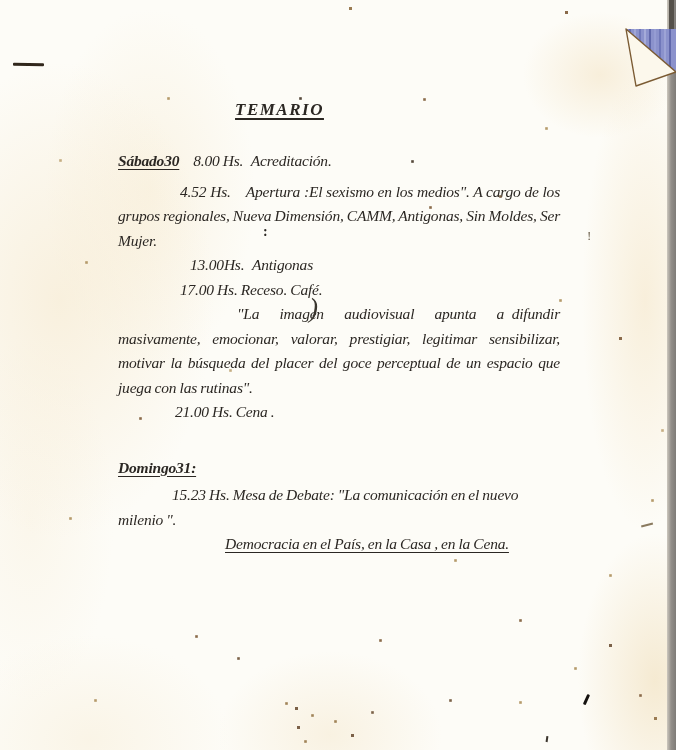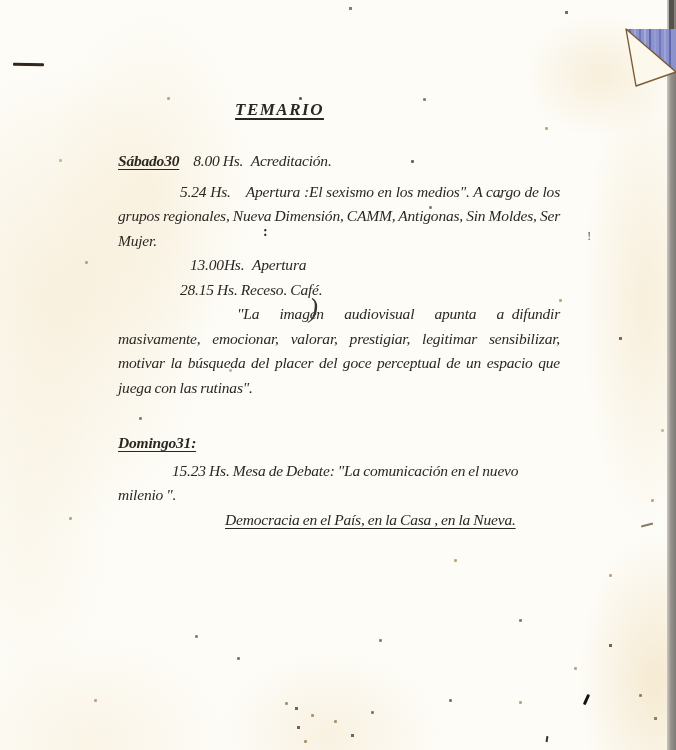--- a/index.html
+++ b/index.html
@@ -109,29 +109,30 @@
       <line x1="76" y1="5" x2="76" y2="60" stroke="#8b92cc" stroke-width="1.4"></line>
     </g>
     <polygon points="28,11 78,54 38,68" fill="#fcf8ec" stroke="#7b5b33" stroke-width="1.4" stroke-linejoin="round"></polygon>
   </svg>
 
   <div class="title">TEMARIO</div>
 
   <div class="col">
     <p class="heading-line"><span class="day-heading">Sábado30</span><span class="hl-rest">8.00 Hs. Acreditación.</span></p>
 
-    <p class="in62" style="margin-top:6px">5.24 Hs.  Apertura :El sexismo en los medios". A cargo de los grupos regionales, Nueva Dimensión, CAMM, Antigonas, Sin Moldes, Ser Mujer.</p>
-    <p class="in72 single">13.00Hs. Apertura</p>
-    <p class="in62 single">28.15 Hs. Receso. Café.</p>
+    <p class="in62" style="margin-top:6px">4.52 Hs.  Apertura :El sexismo en los medios". A cargo de los grupos regionales, Nueva Dimensión, CAMM, Antigonas, Sin Moldes, Ser Mujer.</p>
+    <p class="in72 single">13.00Hs. Antigonas</p>
+    <p class="in62 single">17.00 Hs. Receso. Café.</p>
     <p class="in119">"La imagen audiovisual apunta a difundir masivamente, emocionar, valorar, prestigiar, legitimar sensibilizar, motivar la búsqueda del placer del goce perceptual de un espacio que juega con las rutinas".</p>
+    <p class="in57 single">21.00 Hs. Cena .</p>
 
     <p class="heading-line day2-gap"><span class="day-heading">Domingo31:</span></p>
 
     <p class="in54 single day2-sub">15.23 Hs. Mesa de Debate: "La comunicación en el nuevo milenio ".</p>
-    <p class="in107 single"><span class="u">Democracia en el País, en la Casa , en la Nueva.</span></p>
+    <p class="in107 single"><span class="u">Democracia en el País, en la Casa , en la Cena.</span></p>
 
   </div>
 
   <span class="mark stray-paren">)</span>
   <span class="mark stray-colon">:</span>
   <span class="mark stray-excl">!</span>
   <div class="dash-topleft"></div>
   <div class="tick-br"></div>
   <div class="tick-b2"></div>
   <div class="tilde-r"></div>

